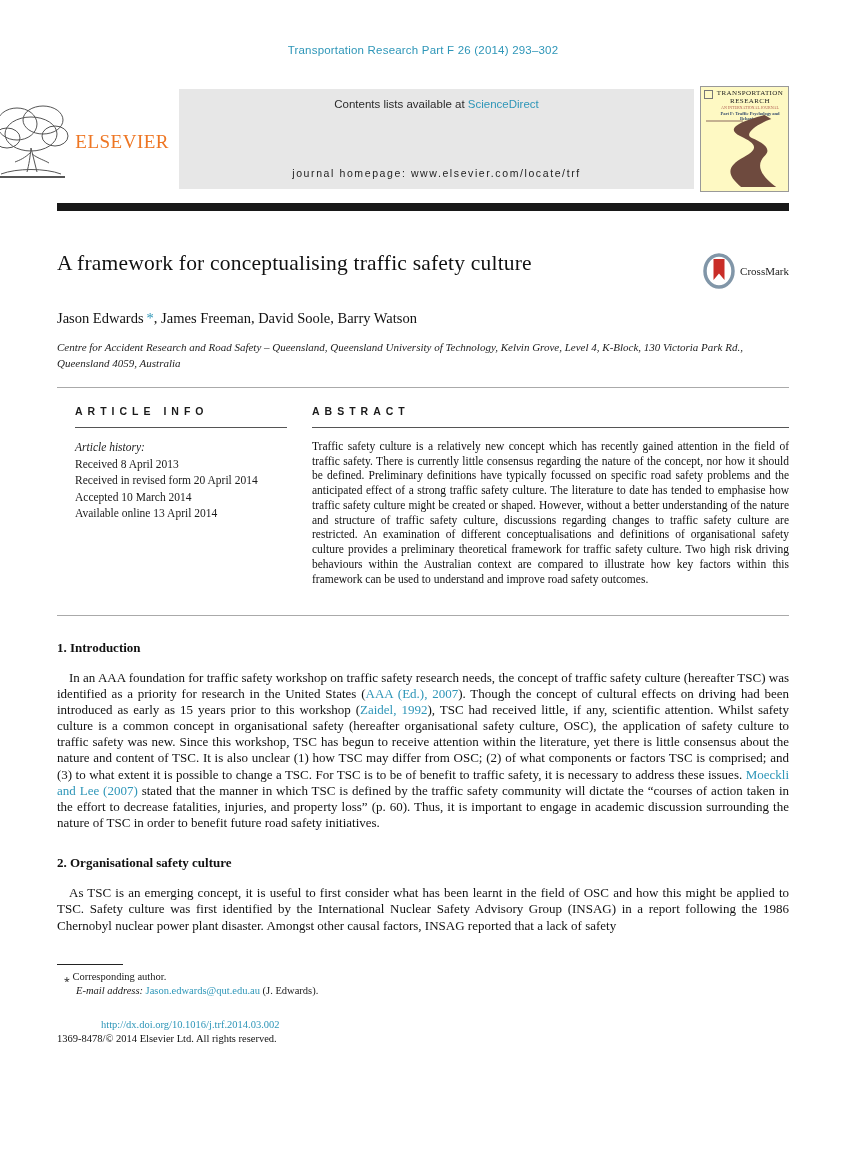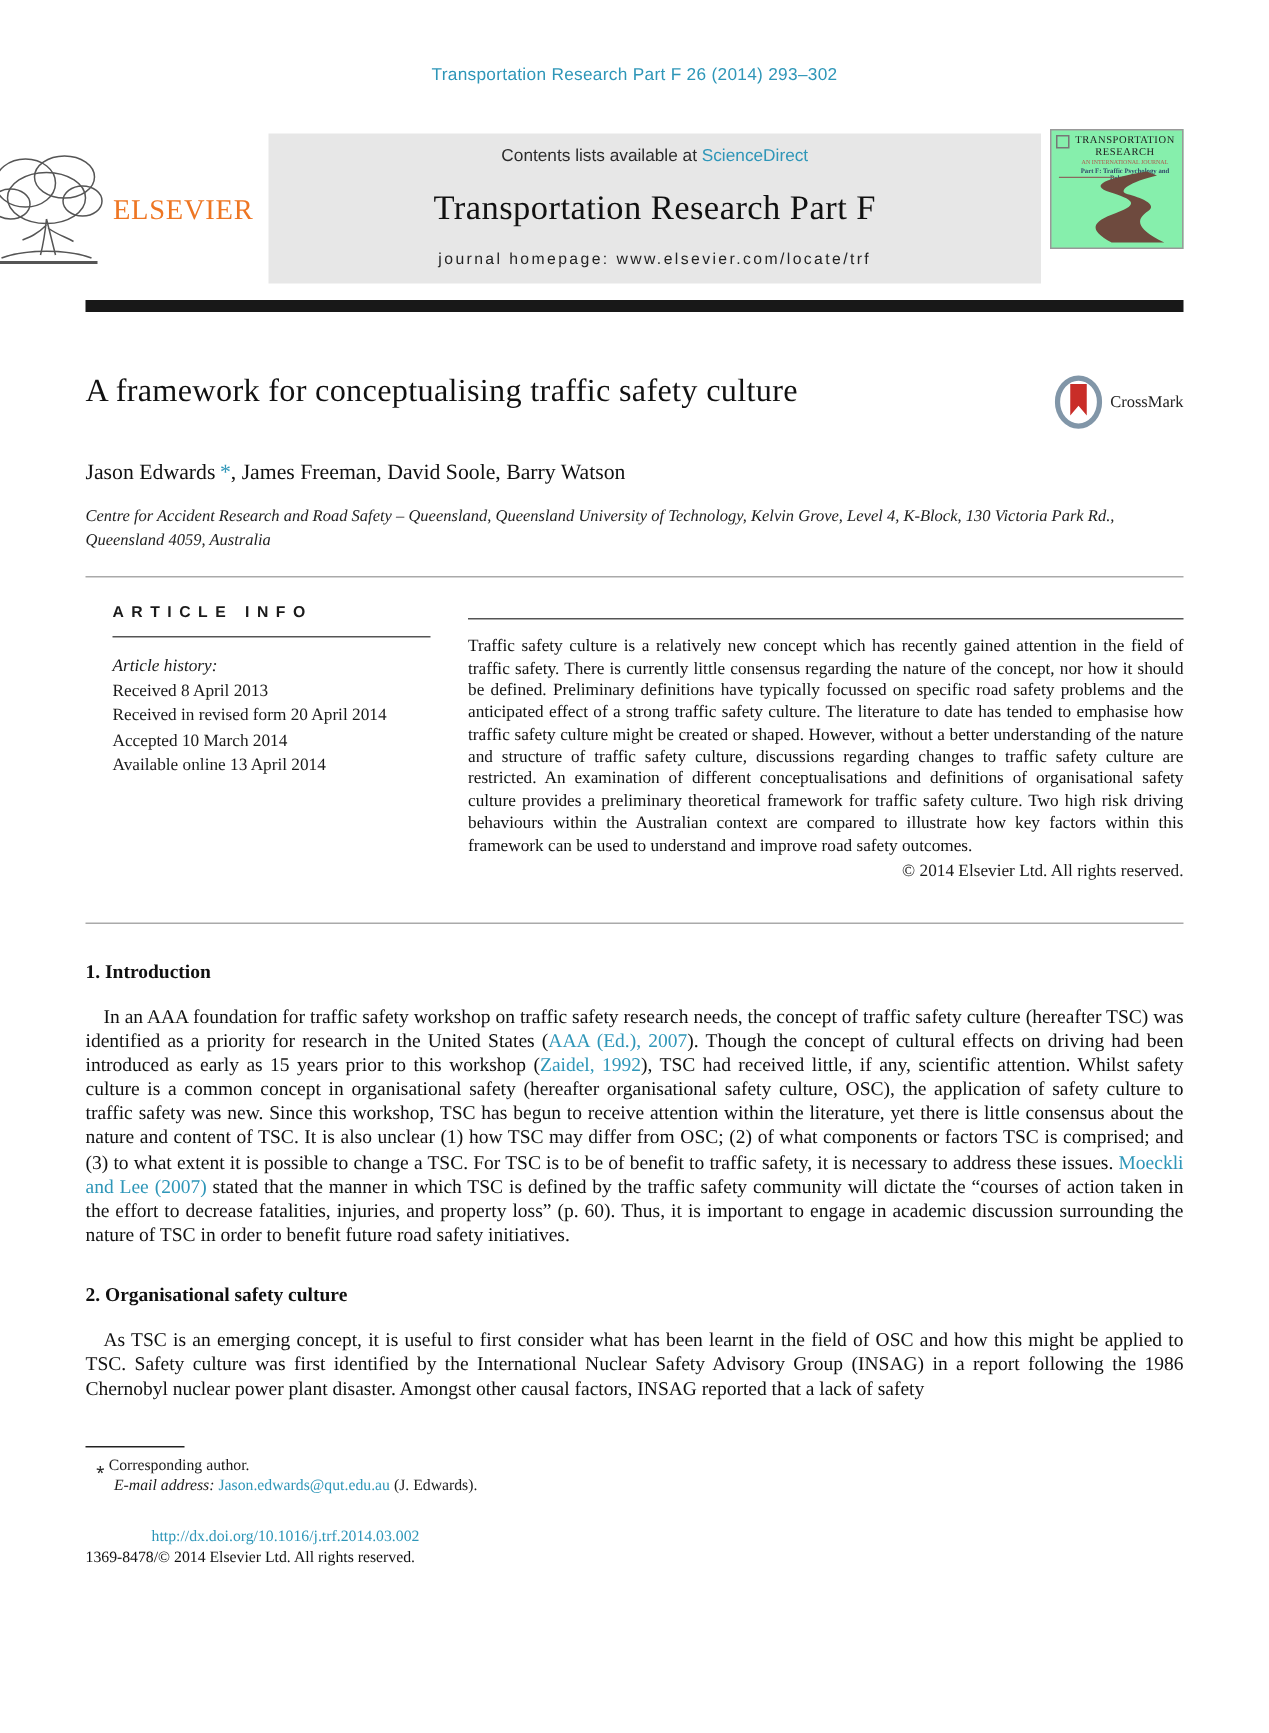--- a/index.html
+++ b/index.html
@@ -40,23 +40,23 @@
     padding: 9px 6px 10px 6px;
     display: flex; flex-direction: column; justify-content: space-between;
     text-align: center;
     height: 100px;
   }
   .contents-line { font-family: "Liberation Sans", sans-serif; font-size: 11.5px; color: #2b2b2b; }
   .contents-line .sd { color: #2e96b8; cursor: pointer; }
   .journal-title { font-family: "Liberation Serif", serif; font-size: 23px; color: #111; letter-spacing: .3px; }
   .homepage-line { font-family: "Liberation Sans", sans-serif; font-size: 10.5px; color: #222; letter-spacing: 1.6px; }
   .cover {
-    flex: 0 0 89px; width: 89px; height: 80px;
+    flex: 0 0 89px; width: 89px; height: 106px;
     margin-left: 6px; margin-top: -3px;
-    border: 1px solid #999; background: #86efac;
+    border: 1px solid #999; background: #fef9c3;
     padding: 3px 3px 2px 3px;
     position: relative;
   }
   .cover-head { display: flex; align-items: flex-start; }
   .cover-mark { width: 9px; height: 9px; border: 1px solid #777; margin-right: 2px; flex: 0 0 9px; }
   .cover-titles { text-align: center; flex: 1; }
   .cover-t1 { font-family: "Liberation Serif", serif; font-size: 7px; letter-spacing: .4px; color: #222; line-height: 1.1; }
   .cover-sub { font-size: 4px; color: #b05a50; margin-top: 1px; line-height: 1.1; }
   .cover-part { font-size: 4.5px; color: #334a6b; font-weight: bold; line-height: 1.2; }
   .cover-art { position: absolute; left: 3px; right: 3px; top: 26px; bottom: 2px; }
@@ -132,21 +132,20 @@
           <path d="M44 46 C 43 56, 42 62, 40 70 M44 46 C 46 54, 48 62, 50 70 M44 50 C 38 56, 33 58, 28 60 M45 52 C 52 57, 57 58, 62 61"></path>
           <path d="M14 72 C 30 66, 58 66, 74 72"></path>
           <path d="M10 75 L 78 75" stroke-width="2"></path>
         </svg>
       </span>
       <div class="elsevier-text">ELSEVIER</div>
     </div>
 
     <div class="band">
       <div class="contents-line"><span>Contents lists available at </span><span class="sd">ScienceDirect</span></div>
-      <div class="journal-title">Transportation Research Part F</div>
       <div class="homepage-line"><span>journal homepage: </span><span>www.elsevier.com/locate/trf</span></div>
     </div>
 
     <div class="cover">
       <div class="cover-head">
         <div class="cover-mark"></div>
         <div class="cover-titles">
           <div class="cover-t1">TRANSPORTATION</div>
           <div class="cover-t1">RESEARCH</div>
           <div class="cover-sub">AN INTERNATIONAL JOURNAL</div>
@@ -187,23 +186,23 @@
     <div class="col-left">
       <div class="col-heading">ARTICLE INFO</div>
       <hr class="col-rule">
       <div class="history-label">Article history:</div>
       <div class="history-line">Received 8 April 2013</div>
       <div class="history-line">Received in revised form 20 April 2014</div>
       <div class="history-line">Accepted 10 March 2014</div>
       <div class="history-line">Available online 13 April 2014</div>
     </div>
     <div class="col-right">
+      <div class="col-heading">ABSTRACT</div>
       <hr class="col-rule">
       <div class="abstract-text">Traffic safety culture is a relatively new concept which has recently gained attention in the field of traffic safety. There is currently little consensus regarding the nature of the concept, nor how it should be defined. Preliminary definitions have typically focussed on specific road safety problems and the anticipated effect of a strong traffic safety culture. The literature to date has tended to emphasise how traffic safety culture might be created or shaped. However, without a better understanding of the nature and structure of traffic safety culture, discussions regarding changes to traffic safety culture are restricted. An examination of different conceptualisations and definitions of organisational safety culture provides a preliminary theoretical framework for traffic safety culture. Two high risk driving behaviours within the Australian context are compared to illustrate how key factors within this framework can be used to understand and improve road safety outcomes.</div>
-      <div class="abstract-copyright">© 2014 Elsevier Ltd. All rights reserved.</div>
     </div>
   </div>
 
   <hr class="divider2">
 
   <div class="section-heading">1. Introduction</div>
   <p class="body-para"><span>In an AAA foundation for traffic safety workshop on traffic safety research needs, the concept of traffic safety culture (hereafter TSC) was identified as a priority for research in the United States (</span><span class="cite-link">AAA (Ed.), 2007</span><span>). Though the concept of cultural effects on driving had been introduced as early as 15 years prior to this workshop (</span><span class="cite-link">Zaidel, 1992</span><span>), TSC had received little, if any, scientific attention. Whilst safety culture is a common concept in organisational safety (hereafter organisational safety culture, OSC), the application of safety culture to traffic safety was new. Since this workshop, TSC has begun to receive attention within the literature, yet there is little consensus about the nature and content of TSC. It is also unclear (1) how TSC may differ from OSC; (2) of what components or factors TSC is comprised; and (3) to what extent it is possible to change a TSC. For TSC is to be of benefit to traffic safety, it is necessary to address these issues. </span><span class="cite-link">Moeckli and Lee (2007)</span><span> stated that the manner in which TSC is defined by the traffic safety community will dictate the “courses of action taken in the effort to decrease fatalities, injuries, and property loss” (p. 60). Thus, it is important to engage in academic discussion surrounding the nature of TSC in order to benefit future road safety initiatives.</span></p>
 
   <div class="section-heading">2. Organisational safety culture</div>
   <p class="body-para">As TSC is an emerging concept, it is useful to first consider what has been learnt in the field of OSC and how this might be applied to TSC. Safety culture was first identified by the International Nuclear Safety Advisory Group (INSAG) in a report following the 1986 Chernobyl nuclear power plant disaster. Amongst other causal factors, INSAG reported that a lack of safety</p>

